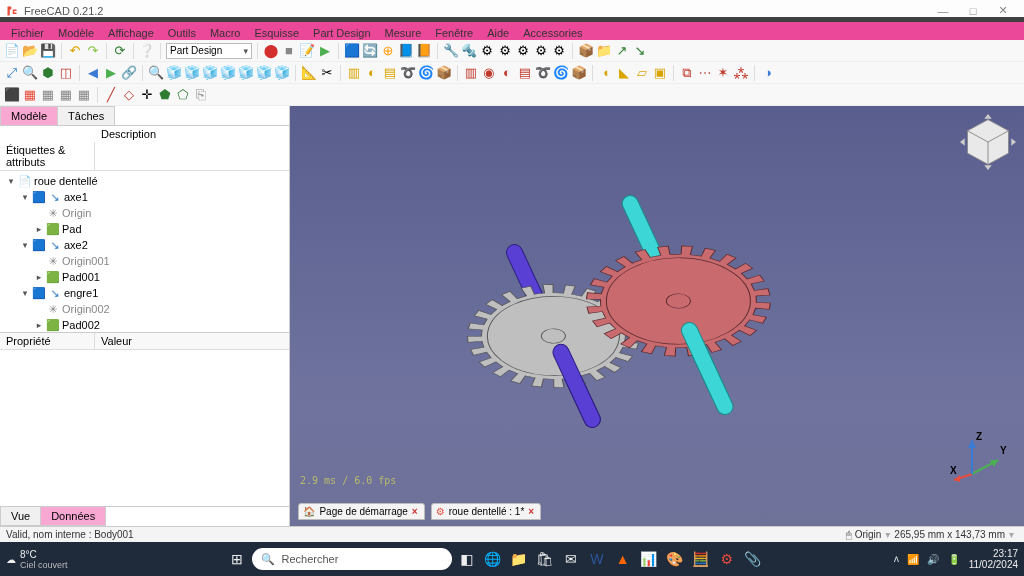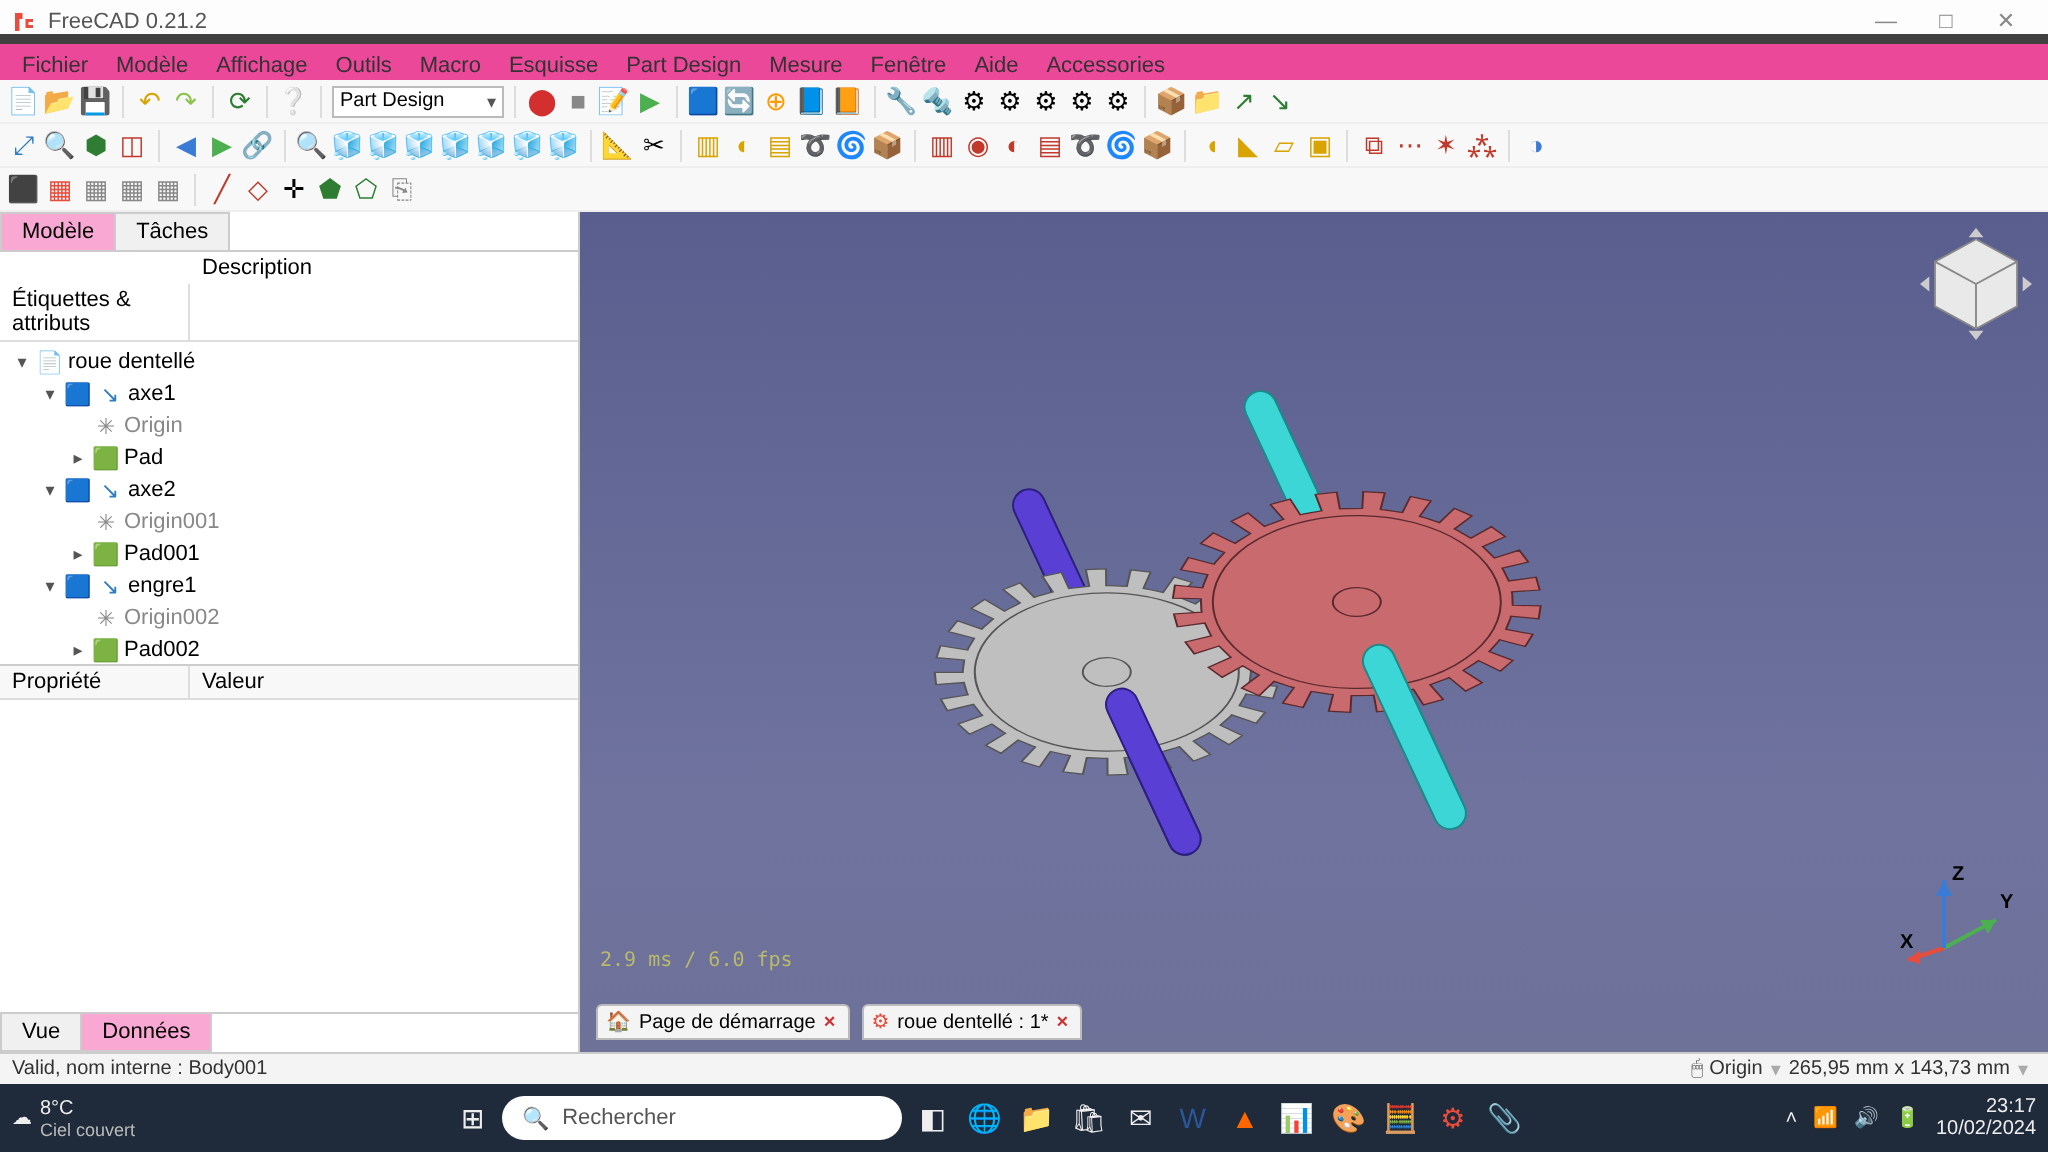--- a/index.html
+++ b/index.html
@@ -384,18 +384,18 @@
     <div class="ticon" style="color:#e74c3c">⚙</div>
     <div class="ticon">📎</div>
     <div class="tb-spacer"></div>
     <div class="tray">
       <span>˄</span>
       <span>📶</span>
       <span>🔊</span>
       <span>🔋</span>
       <div class="tcell">
         <div>23:17</div>
-        <div>10/02/2024</div>
+        <div>11/02/2024</div>
       </div>
     </div>
   </div>
 
 </div>
 
 </body></html>

